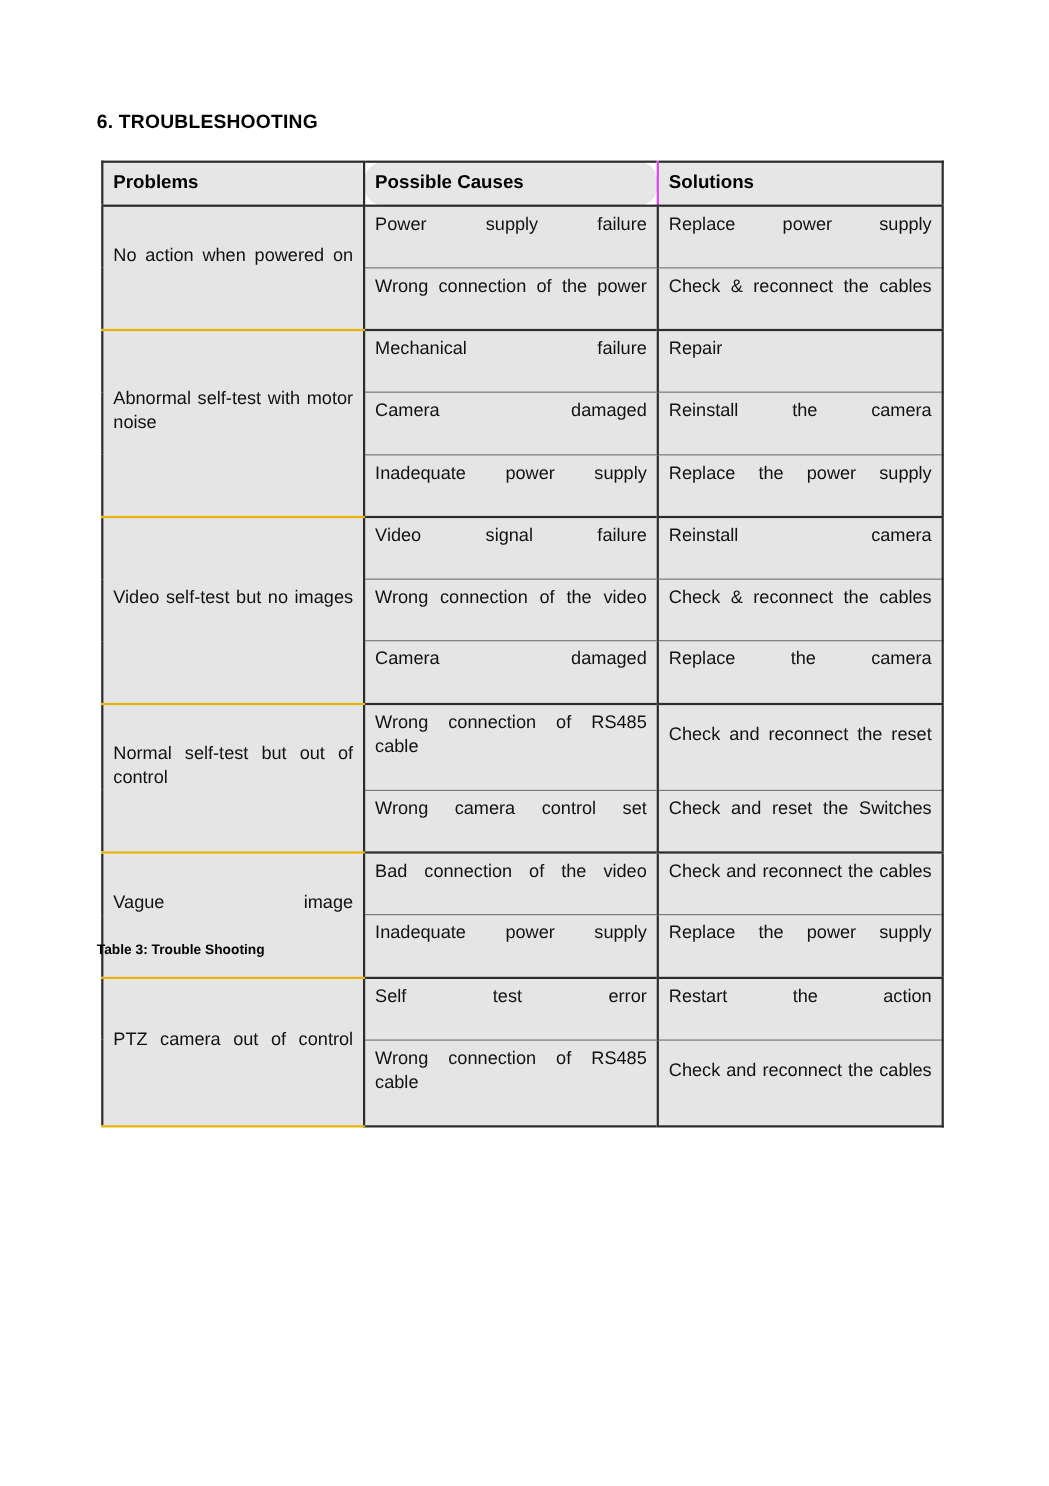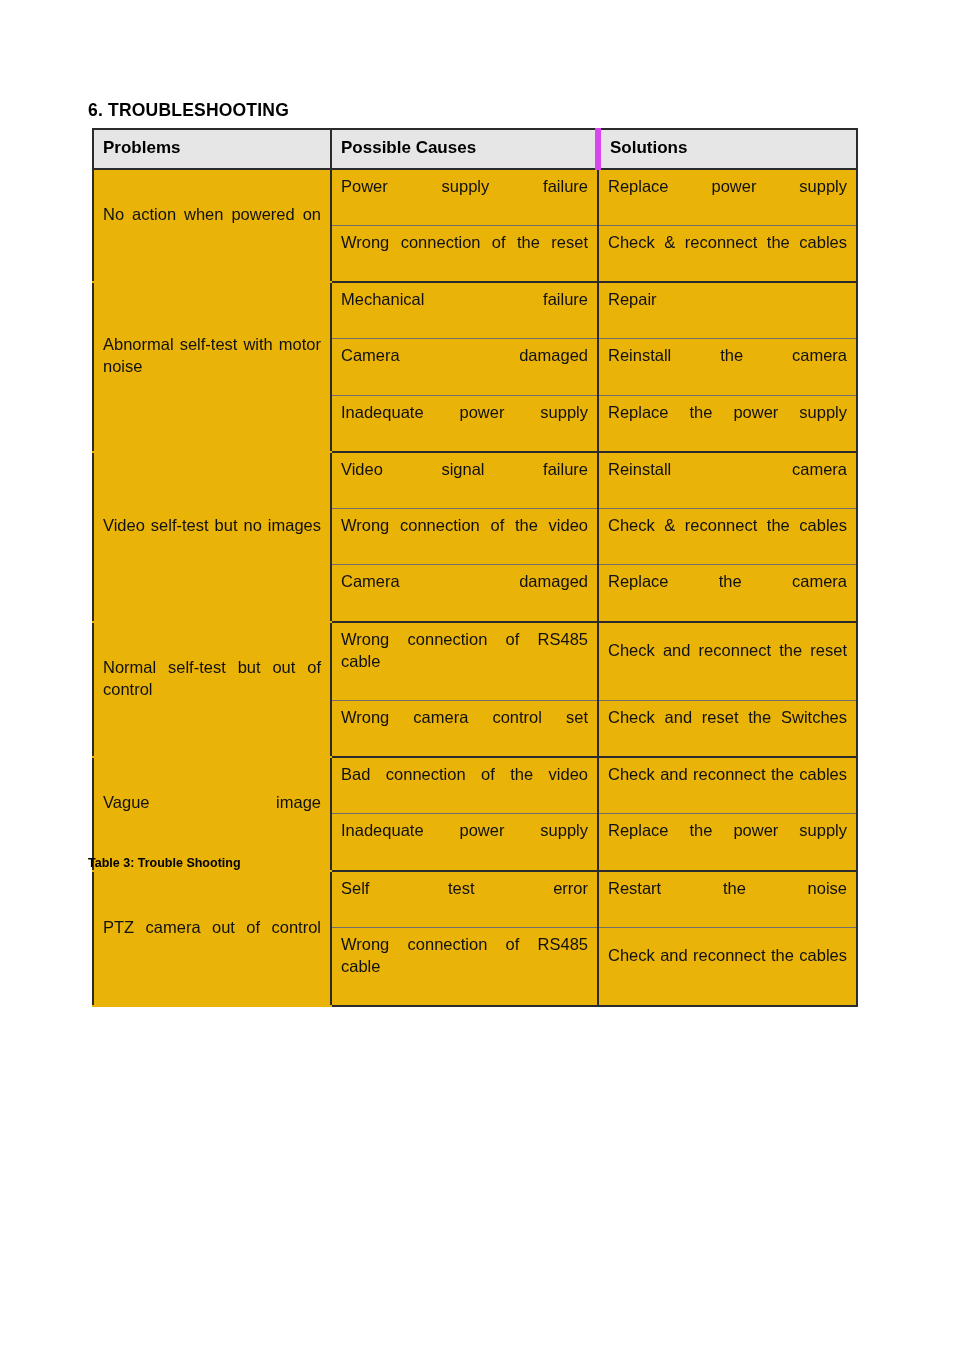--- a/index.html
+++ b/index.html
@@ -31,21 +31,21 @@
     font-size: 17.5px;
     font-weight: bold;
     letter-spacing: 0.2px;
     color: #000000;
     white-space: nowrap;
   }
 
   .table-wrap {
     position: absolute;
     left: 92px;
-    top: 128px;
+    top: 146px;
     width: 766px;
   }
 
   table.tbl {
     border-collapse: collapse;
     width: 766px;
     table-layout: fixed;
     border: 2px solid #2b2b2b;
   }
 
@@ -56,21 +56,21 @@
   table.tbl th,
   table.tbl td {
     border: 1px solid #6e6e6e;
     padding: 5px 9px 6px 9px;
     font-size: 16.5px;
     line-height: 1.34;
     vertical-align: middle;
     text-align: justify;
     text-justify: inter-word;
     color: #111111;
-    background: #eab308;
+    background: #e5e5e5;
   }
 
   
   table.tbl td .cell,
   table.tbl th .cell {
     display: block;
     text-align: justify;
     text-justify: inter-word;
   }
   table.tbl td .cell::after {
@@ -106,21 +106,22 @@
 
   table.tbl tr.group-first td.cause-cell,
   table.tbl tr.group-first td.solution-cell {
     border-top: 2px solid #2b2b2b;
   }
 
   table.tbl th.th-problem {
     border-right: 2px solid #2b2b2b;
   }
   table.tbl th.th-cause {
-    border-right: 6px solid #d946ef;
+    border-right: 2px solid #d946ef;
+    border-radius: 18px;
   }
 
   .table-caption {
     position: absolute;
     left: 88px;
     top: 820px;
     font-size: 12.5px;
     font-weight: bold;
     color: #000000;
     white-space: nowrap;
@@ -161,21 +162,21 @@
             </td>
             <td class="cause-cell">
               <span class="cell">Power supply failure</span>
             </td>
             <td class="solution-cell">
               <span class="cell">Replace power supply</span>
             </td>
           </tr>
           <tr>
             <td class="cause-cell">
-              <span class="cell">Wrong connection of the reset</span>
+              <span class="cell">Wrong connection of the power</span>
             </td>
             <td class="solution-cell">
               <span class="cell">Check &amp; reconnect the cables</span>
             </td>
           </tr>
           <tr class="group-first">
             <td class="problem-cell" rowspan="3">
               <span class="cell">Abnormal self-test with motor noise</span>
             </td>
             <td class="cause-cell">
@@ -267,21 +268,21 @@
             </td>
           </tr>
           <tr class="group-first">
             <td class="problem-cell" rowspan="2">
               <span class="cell">PTZ camera out of control</span>
             </td>
             <td class="cause-cell">
               <span class="cell">Self test error</span>
             </td>
             <td class="solution-cell">
-              <span class="cell">Restart the noise</span>
+              <span class="cell">Restart the action</span>
             </td>
           </tr>
           <tr>
             <td class="cause-cell">
               <span class="cell">Wrong connection of RS485 cable</span>
             </td>
             <td class="solution-cell">
               <span class="cell">Check and reconnect the cables</span>
             </td>
           </tr>

